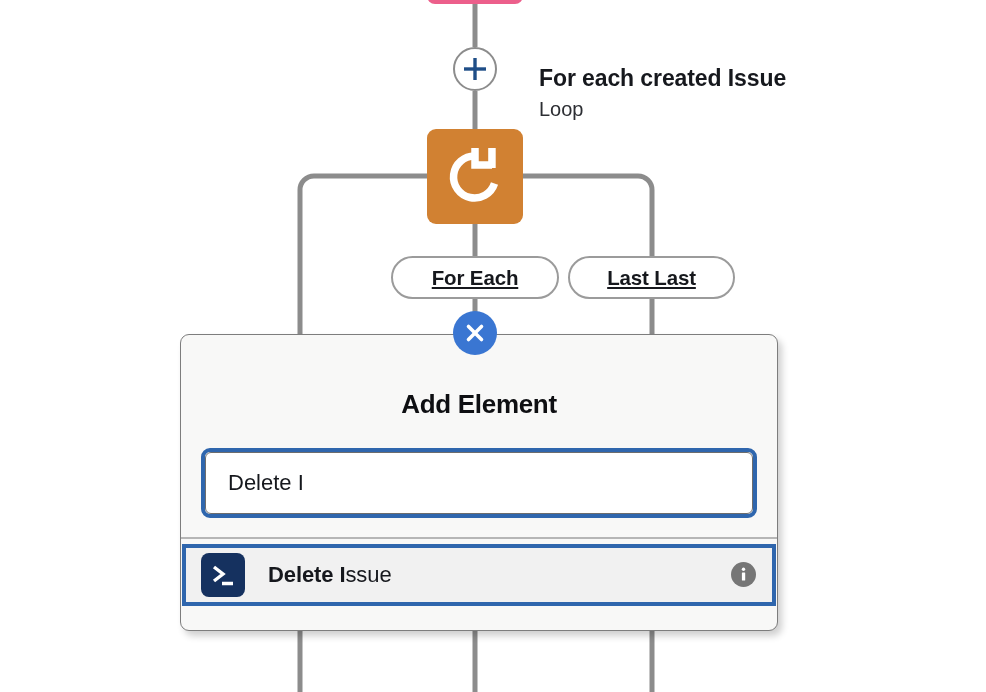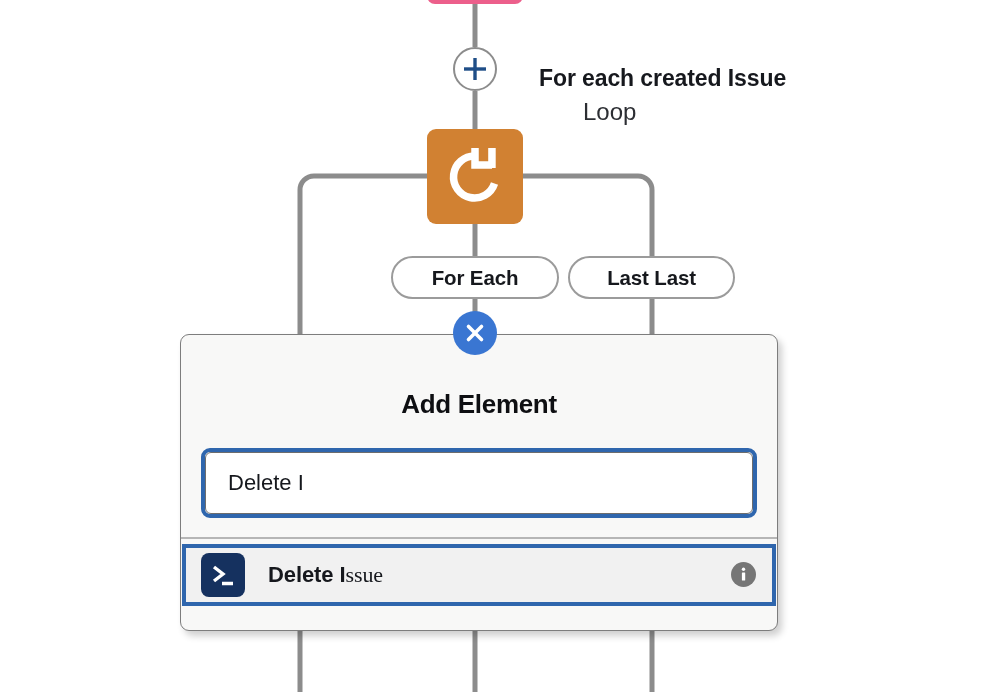--- a/index.html
+++ b/index.html
@@ -81,44 +81,44 @@
   }
   .node-label .title {
     font-size: 23px;
     font-weight: bold;
     color: #16181d;
     line-height: 1.42;
     letter-spacing: -0.1px;
     white-space: nowrap;
   }
   .node-label .subtitle {
-    font-size: 24px;
+    font-size: 20px;
     font-weight: normal;
     color: #2c2e33;
     line-height: 1.42;
     white-space: nowrap;
-    margin-left: 44px;
   }
 
   
   .pill {
     position: absolute;
     height: 43px;
     border: 2px solid #9b9b9b;
     border-radius: 22px;
     background: #ffffff;
     display: flex;
     align-items: center;
     justify-content: center;
     font-size: 20.5px;
     font-weight: bold;
     color: #16181d;
     letter-spacing: -0.15px;
     cursor: pointer;
     z-index: 4;
+    text-decoration: underline;
   }
   .pill-foreach { left: 391px; top: 256px; width: 168px; }
   .pill-afterlast { left: 568px; top: 256px; width: 167px; }
 
   
   .close-btn {
     position: absolute;
     left: 453px;
     top: 311px;
     width: 44px;
@@ -202,21 +202,21 @@
   .result-icon svg { display: block; }
   .result-label {
     margin-left: 23px;
     font-size: 22px;
     color: #16181d;
     letter-spacing: -0.1px;
     flex: 1;
     white-space: nowrap;
   }
   .result-label .match { font-weight: bold; }
-  .result-label .rest { font-weight: normal; font-family: Liberation Serif, serif; }
+  .result-label .rest { font-weight: normal; }
   .info-icon {
     width: 25px;
     height: 25px;
     border-radius: 50%;
     background: #767676;
     display: flex;
     align-items: center;
     justify-content: center;
     flex-shrink: 0;
     cursor: pointer;

